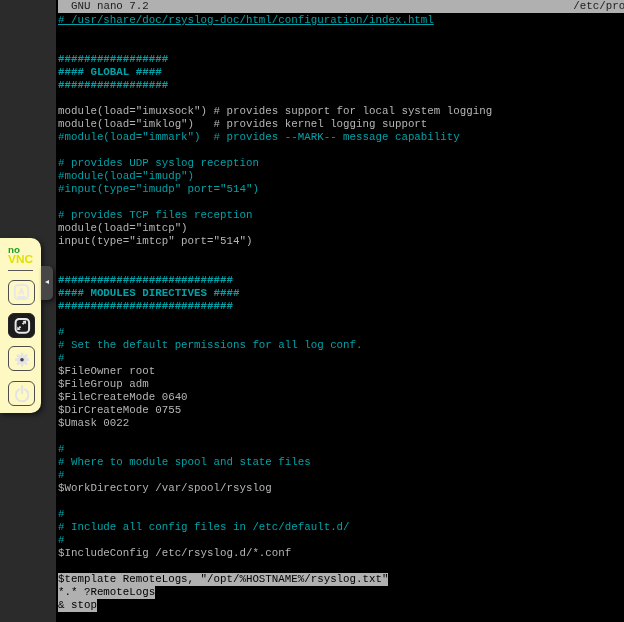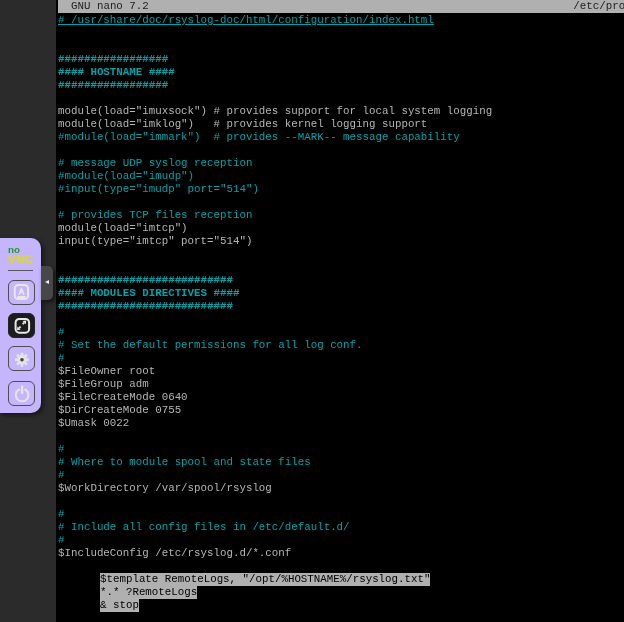--- a/index.html
+++ b/index.html
@@ -8,22 +8,22 @@
   #term{position:absolute;left:56px;top:0;width:568px;height:622px;background:#000;padding-left:40px;}
   #titlebar{position:absolute;left:2px;top:0;right:0;height:13px;background:#b0b0b0;
       font:normal 10.81px/13px "Liberation Mono", monospace;color:#1d1d1d;}
   #titlebar .l{position:absolute;left:13px;top:0;}
   #titlebar .r{position:absolute;right:0;top:0;}
   pre#txt{position:absolute;left:2px;top:14px;margin:0;
       font:normal 10.81px/13px "Liberation Mono", monospace;color:#b5b5b5;white-space:pre;}
   .c{color:#00a2a8;}
   .u{text-decoration:underline;font-family:Liberation Mono, monospace;}
   .b{font-weight:bold;}
-  .sel{background:#b0b0b0;color:#000;display:inline-block;line-height:13px;margin-left:42px;}
-  #panel{position:absolute;left:0;top:238px;width:41px;height:175px;background:#c4b5fd;
+  .sel{background:#b0b0b0;color:#000;display:inline-block;line-height:13px;}
+  #panel{position:absolute;left:0;top:238px;width:41px;height:175px;background:#fef9c3;
       border-radius:0 10px 10px 0;box-shadow:2px 2px 5px rgba(0,0,0,0.55);}
   #handle{position:absolute;left:41px;top:266px;width:12px;height:33.5px;background:#474747;
       border-radius:0 5px 5px 0;box-shadow:2px 2px 4px rgba(0,0,0,0.6);}
   #handle .tri{position:absolute;left:3.5px;top:13.5px;width:0;height:0;
       border-top:2.8px solid transparent;border-bottom:2.8px solid transparent;
       border-right:4.2px solid #eee;}
   #logo{position:absolute;left:8px;top:8px;}
   #sep{position:absolute;left:8px;top:32px;width:25px;height:1px;background:#585858;}
   .btn{position:absolute;left:7.5px;width:25px;height:23px;border:1px solid #4e4e4e;border-radius:6px;}
   .btn svg{position:absolute;left:0;top:0;}
@@ -36,28 +36,28 @@
 <body>
 <div id="term">
   <div id="titlebar">
       <span class="l">GNU nano 7.2</span>
       <span class="r">/etc/provides.</span>
     </div>
 <pre id="txt"><span class="c u"># /usr/share/doc/rsyslog-doc/html/configuration/index.html</span>
 
 
 <span class="c b">#################</span>
-<span class="c b">#### HOSTNAME ####</span>
+<span class="c b">#### GLOBAL ####</span>
 <span class="c b">#################</span>
 
 module(load="imuxsock") # provides support for local system logging
 module(load="imklog")   # provides kernel logging support
 <span class="c">#module(load="immark")  # provides --MARK-- message capability</span>
 
-<span class="c"># message UDP syslog reception</span>
+<span class="c"># provides UDP syslog reception</span>
 <span class="c">#module(load="imudp")</span>
 <span class="c">#input(type="imudp" port="514")</span>
 
 <span class="c"># provides TCP files reception</span>
 module(load="imtcp")
 input(type="imtcp" port="514")
 
 
 <span class="c b">###########################</span>
 <span class="c b">#### MODULES DIRECTIVES ####</span>

